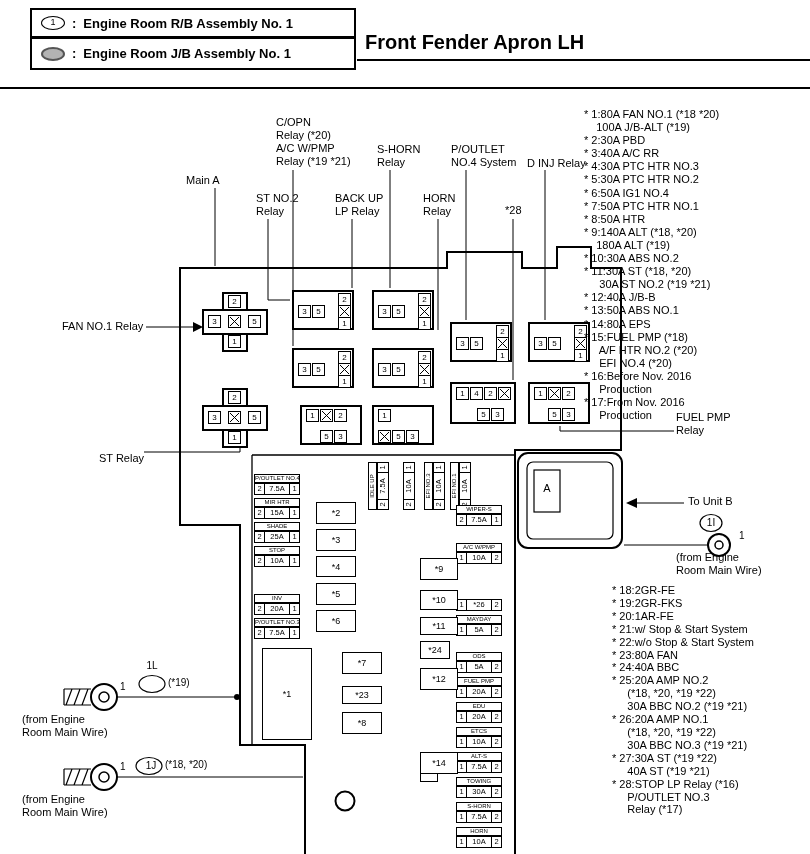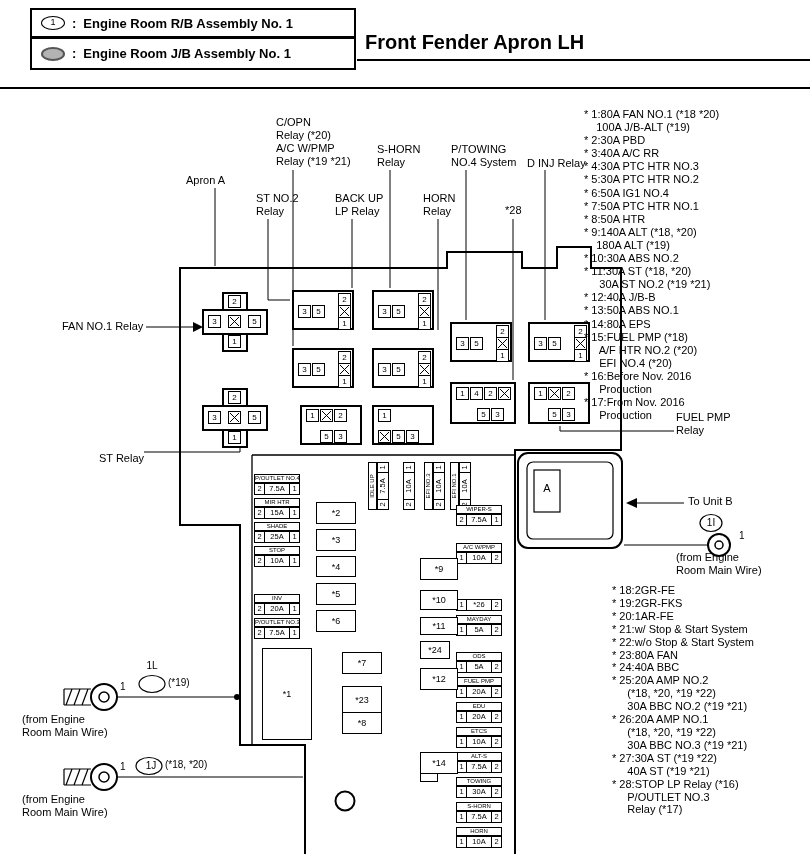--- a/index.html
+++ b/index.html
@@ -112,34 +112,34 @@
   </div>
   <div class="legend-row" style="left:30px;top:37px;width:326px;height:33px">
     <span class="oval2"></span>
     <span class="legend-colon">:</span>
     <span class="legend-label">Engine Room J/B Assembly No. 1</span>
   </div>
   <div class="title" style="left:365px;top:31px">Front Fender Apron LH</div>
   <div class="seg" style="left:357px;top:59px;width:453px;height:2px"></div>
   <div class="seg" style="left:0;top:87px;width:810px;height:2px"></div>
 
-  <div class="lbl" style="left:186px;top:174px">Apron A</div>
+  <div class="lbl" style="left:186px;top:174px">Main A</div>
 
   <div class="lbl" style="left:276px;top:116px">
     <div>C/OPN</div>
       <div>Relay (*20)</div>
     <div>A/C W/PMP</div>
       <div>Relay (*19 *21)</div>
   </div>
   <div class="lbl" style="left:377px;top:143px">
     <div>S-HORN</div>
       <div>Relay</div>
   </div>
   <div class="lbl" style="left:451px;top:143px">
-    <div>P/TOWING</div>
+    <div>P/OUTLET</div>
       <div>NO.4 System</div>
   </div>
   <div class="lbl" style="left:527px;top:157px">D INJ Relay</div>
   <div class="lbl" style="left:256px;top:192px">
     <div>ST NO.2</div>
       <div>Relay</div>
   </div>
   <div class="lbl" style="left:335px;top:192px">
     <div>BACK UP</div>
       <div>LP Relay</div>
@@ -529,21 +529,21 @@
       </div>
     </div>
 
   <div class="star" style="left:262px;top:648px;width:50px;height:92px">*1</div>
   <div class="star" style="left:316px;top:502px;width:40px;height:22px">*2</div>
   <div class="star" style="left:316px;top:529px;width:40px;height:22px">*3</div>
   <div class="star" style="left:316px;top:556px;width:40px;height:21px">*4</div>
   <div class="star" style="left:316px;top:583px;width:40px;height:22px">*5</div>
   <div class="star" style="left:316px;top:610px;width:40px;height:22px">*6</div>
   <div class="star" style="left:342px;top:652px;width:40px;height:22px">*7</div>
-  <div class="star" style="left:342px;top:686px;width:40px;height:27px">*23</div>
+  <div class="star" style="left:342px;top:686px;width:40px;height:18px">*23</div>
   <div class="star" style="left:342px;top:712px;width:40px;height:22px">*8</div>
   <div class="star" style="left:420px;top:558px;width:38px;height:22px">*9</div>
   <div class="star" style="left:420px;top:590px;width:38px;height:20px">*10</div>
   <div class="star" style="left:420px;top:617px;width:38px;height:18px">*11</div>
   <div class="star" style="left:420px;top:641px;width:30px;height:18px">*24</div>
   <div class="star" style="left:420px;top:668px;width:38px;height:22px">*12</div>
   <div class="star" style="left:420px;top:760px;width:18px;height:22px">*13</div>
   <div class="star" style="left:420px;top:752px;width:38px;height:22px">*14</div>
 
   <div class="notes" style="left:584px;top:108px">

